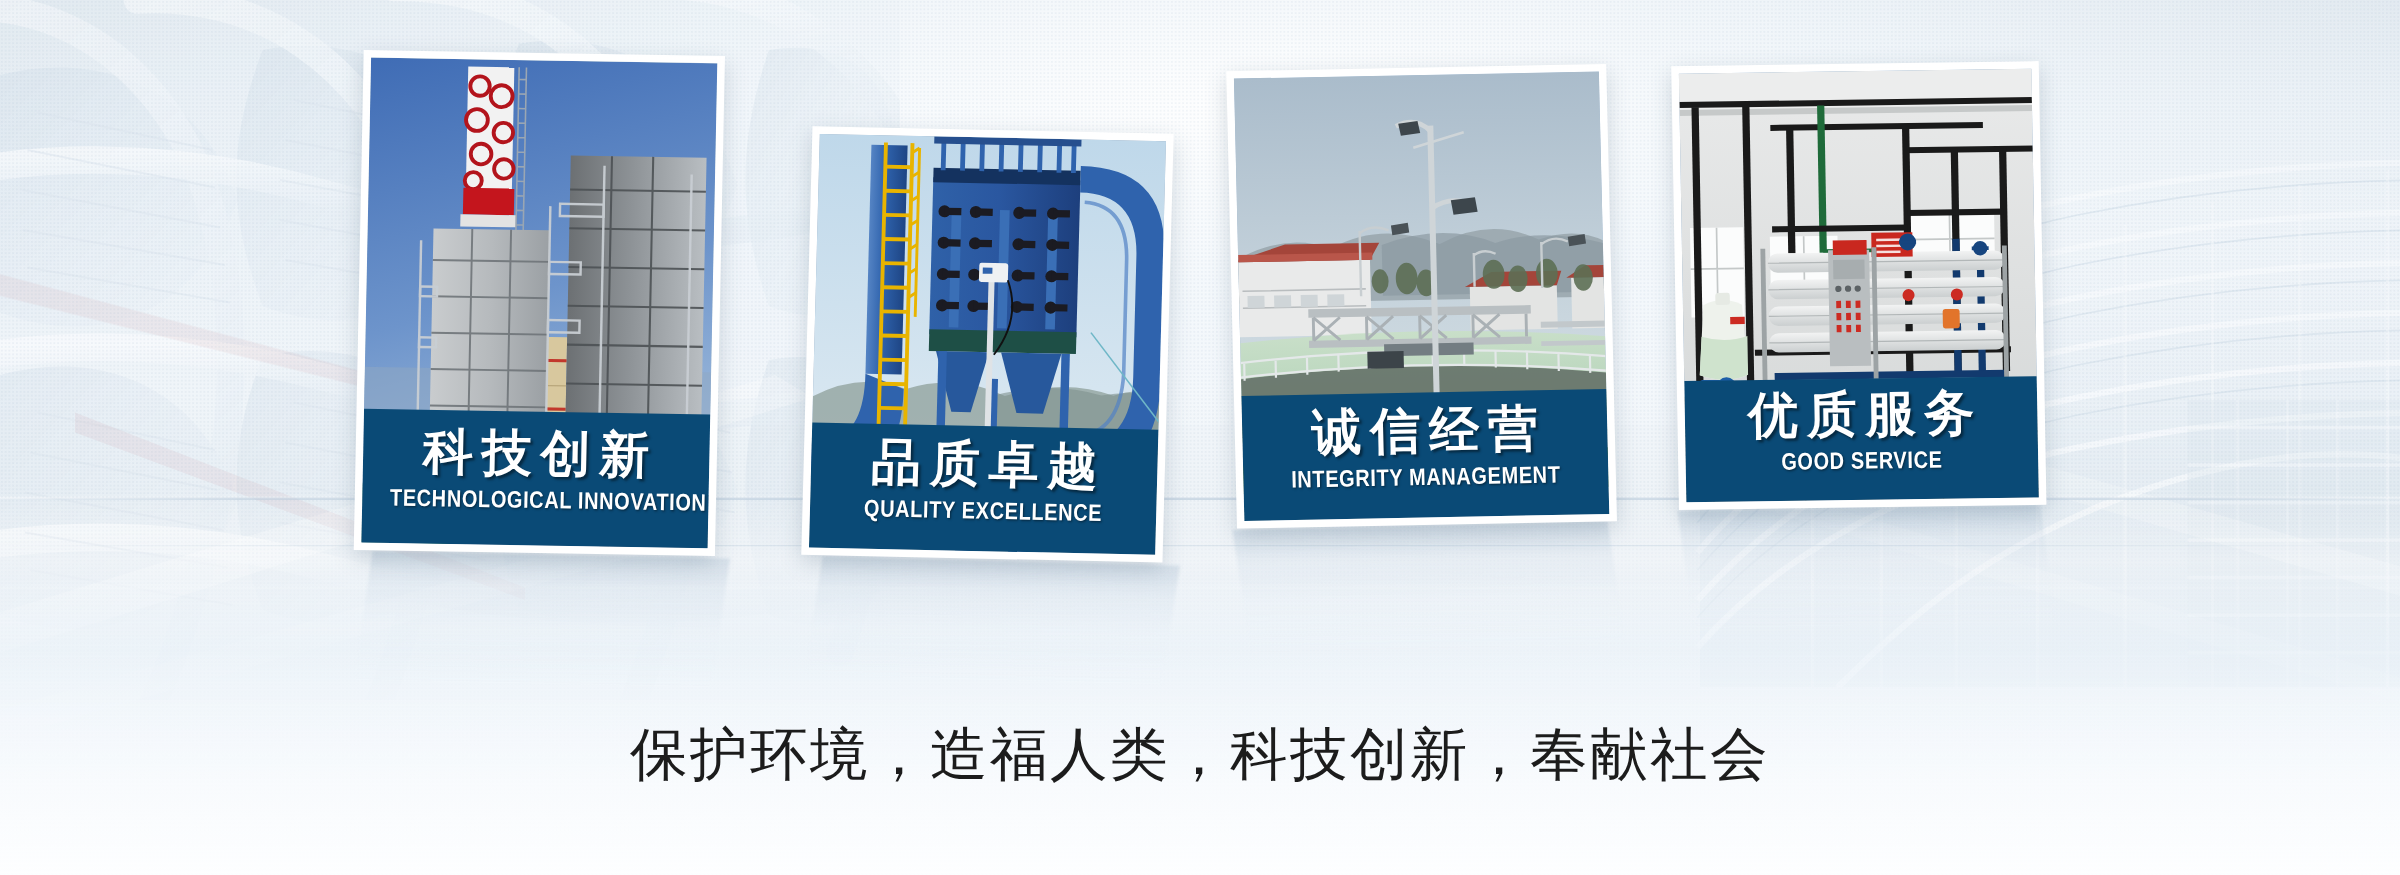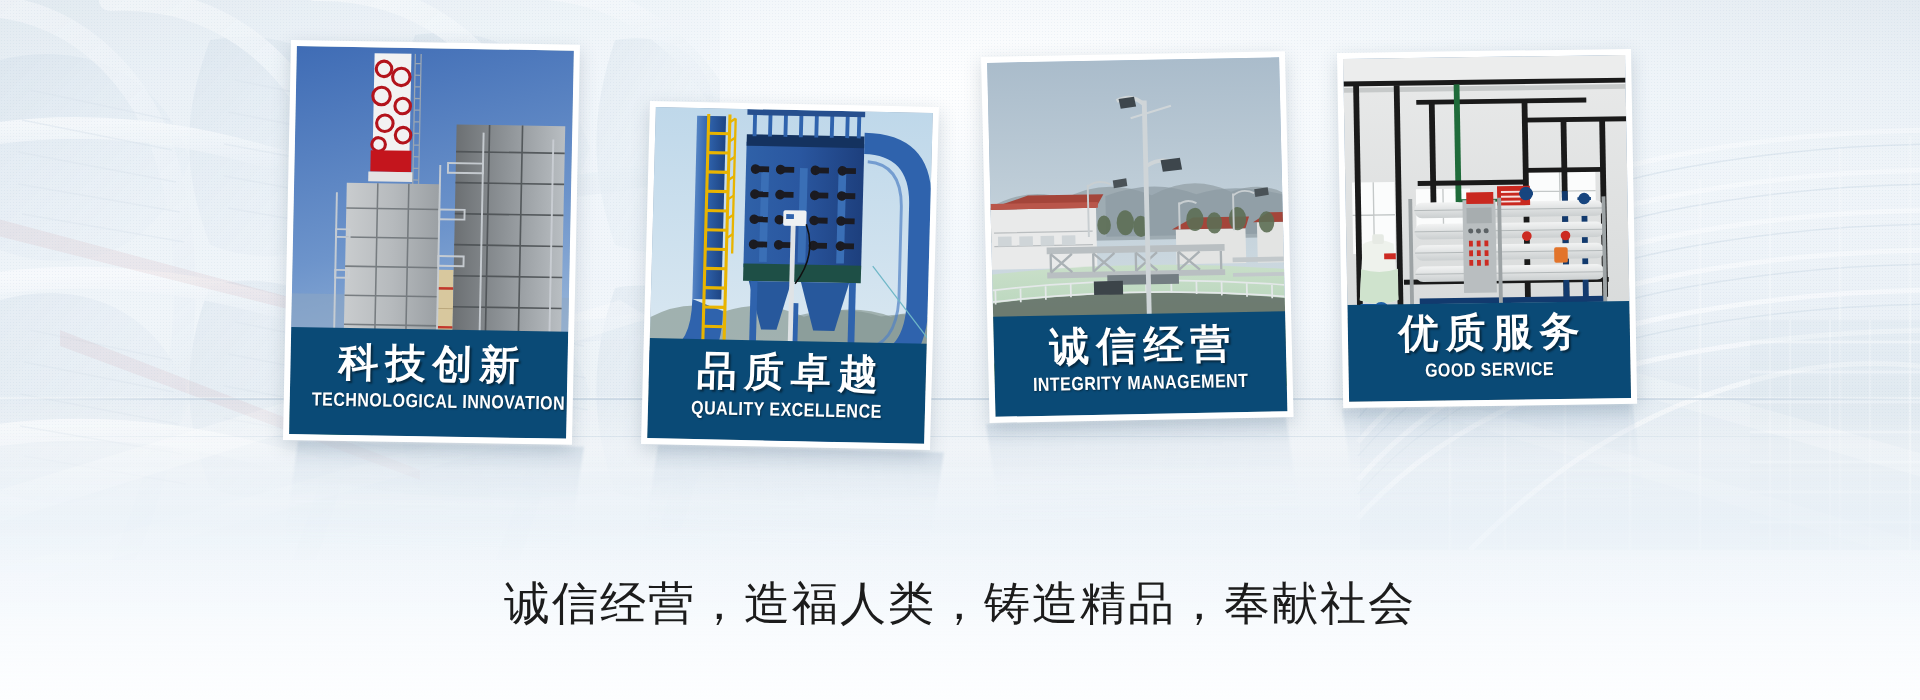--- a/index.html
+++ b/index.html
@@ -856,15 +856,15 @@
           <rect x="60" y="292" width="210" height="6" fill="#cfcbc1"></rect>
         </svg>
       </div>
       <div class="caption">
         <div class="cn">优质服务</div>
         <div class="en">GOOD SERVICE</div>
       </div>
     </div>
   </div>
 
-  <div id="tagline">诚信经营，造福人类，铸造精品，奉献社会</div>
+  <div id="tagline">保护环境，造福人类，科技创新，奉献社会</div>
 
 </div>
 
 </body></html>

